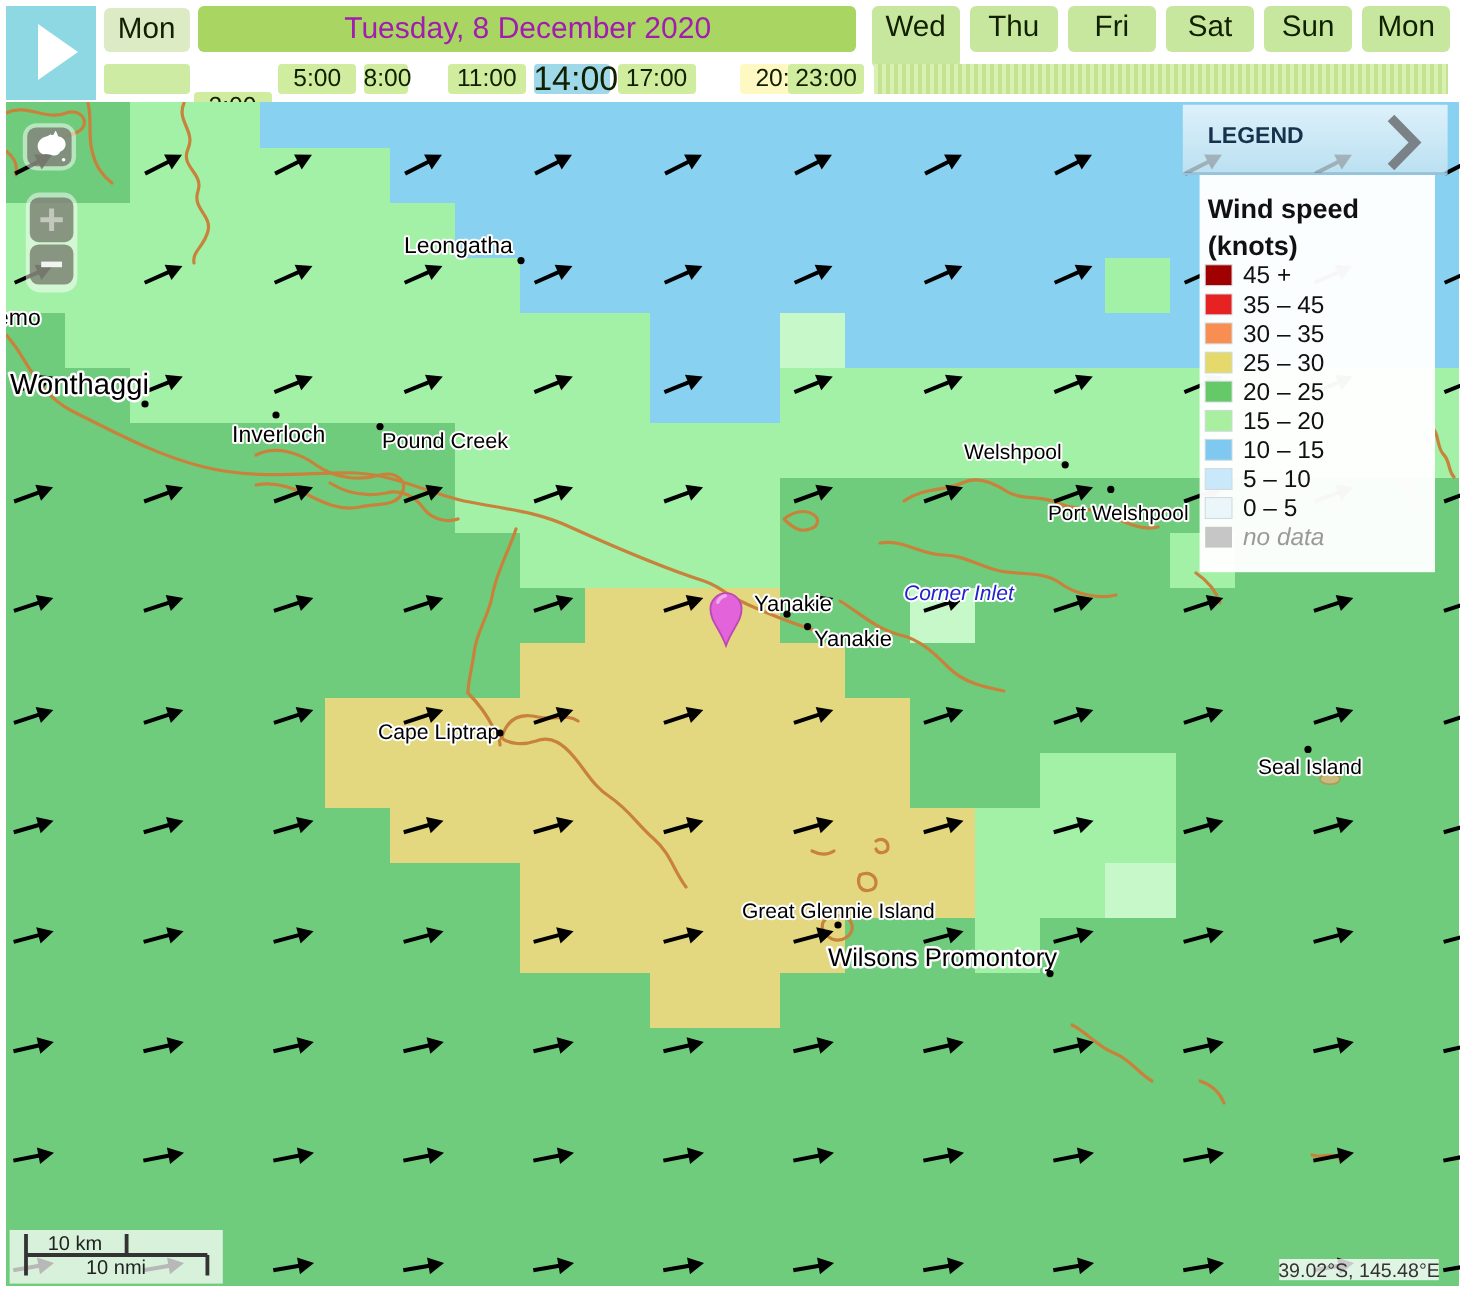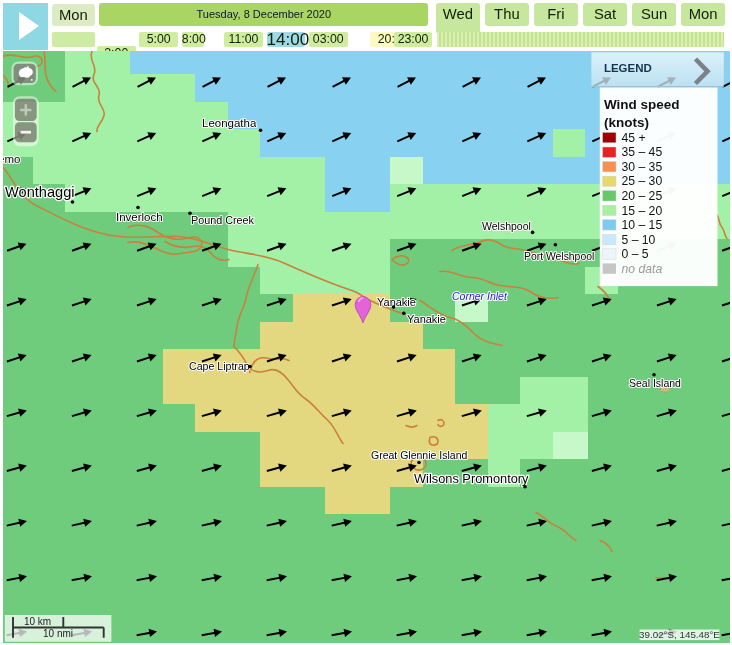--- a/index.html
+++ b/index.html
@@ -4,33 +4,33 @@
  html,body{margin:0;padding:0;background:#fff}
  body{font-family:"Liberation Sans",sans-serif;}
  #page{position:relative;width:732px;height:645px;overflow:hidden;background:#fff}
 </style></head>
 <body>
 <div id="page">
 <div style="position:absolute;left:3px;top:3px;width:45px;height:47px;background:#8ed8e3"></div>
 <div style="position:absolute;left:18.5px;top:12px;width:0;height:0;border-left:20px solid #fff;border-top:14px solid transparent;border-bottom:14px solid transparent"></div>
 <div style="position:absolute;left:51.6px;top:4px;width:43.4px;height:22.4px;background:#dcebc4;border-radius:3px;text-align:center;line-height:22.4px;font-size:14.8px;color:#102000">Mon</div>
 <div style="position:absolute;left:51.6px;top:31.5px;width:43.4px;height:15.8px;background:#cdeba3;border-radius:2px"></div>
-<div style="position:absolute;left:99.2px;top:3.4px;width:329.3px;height:23px;background:#a9d562;border-radius:3px;text-align:center;line-height:23px;font-size:11px;color:#0f172a">Tuesday, 8 December 2020</div>
+<div style="position:absolute;left:99.2px;top:3.4px;width:329.3px;height:23px;background:#a9d562;border-radius:3px;text-align:center;line-height:23px;font-size:15px;color:#a21caf">Tuesday, 8 December 2020</div>
 <div style="position:absolute;left:435.8px;top:3.4px;width:44px;height:31px;background:#c8e79e;border-radius:3px;text-align:center;line-height:23px;font-size:14.8px;color:#102000">Wed</div>
 <div style="position:absolute;left:484.87px;top:3.4px;width:44px;height:23px;background:#c8e79e;border-radius:3px;text-align:center;line-height:23px;font-size:14.8px;color:#102000">Thu</div>
 <div style="position:absolute;left:533.94px;top:3.4px;width:44px;height:23px;background:#c8e79e;border-radius:3px;text-align:center;line-height:23px;font-size:14.8px;color:#102000">Fri</div>
 <div style="position:absolute;left:583.01px;top:3.4px;width:44px;height:23px;background:#c8e79e;border-radius:3px;text-align:center;line-height:23px;font-size:14.8px;color:#102000">Sat</div>
 <div style="position:absolute;left:632.08px;top:3.4px;width:44px;height:23px;background:#c8e79e;border-radius:3px;text-align:center;line-height:23px;font-size:14.8px;color:#102000">Sun</div>
 <div style="position:absolute;left:681.15px;top:3.4px;width:44px;height:23px;background:#c8e79e;border-radius:3px;text-align:center;line-height:23px;font-size:14.8px;color:#102000">Mon</div>
 <div style="position:absolute;left:97.0px;top:46px;width:38.5px;height:15.8px;background:#cfec9f;border-radius:2px;text-align:center;line-height:15.8px;font-size:12.3px;color:#102000">2:00</div>
 <div style="position:absolute;left:139.4px;top:31.5px;width:38.5px;height:15.8px;background:#cfec9f;border-radius:2px;text-align:center;line-height:15.8px;font-size:12.3px;color:#102000">5:00</div>
 <div style="position:absolute;left:181.8px;top:31.5px;width:22px;height:15.8px;background:#cfec9f;border-radius:2px;text-align:center;line-height:15.8px;font-size:12.3px;color:#102000">8:00</div>
 <div style="position:absolute;left:224.2px;top:31.5px;width:38.5px;height:15.8px;background:#cfec9f;border-radius:2px;text-align:center;line-height:15.8px;font-size:12.3px;color:#102000">11:00</div>
 <div style="position:absolute;left:266.6px;top:31.5px;width:38.5px;height:15.8px;background:#9fd8e8;border-radius:2px;text-align:center;line-height:15.8px;font-size:17px;color:#102000">14:00</div>
-<div style="position:absolute;left:309.0px;top:31.5px;width:38.5px;height:15.8px;background:#cfec9f;border-radius:2px;text-align:center;line-height:15.8px;font-size:12.3px;color:#102000">03:00</div>
+<div style="position:absolute;left:309.0px;top:31.5px;width:38.5px;height:15.8px;background:#cfec9f;border-radius:2px;text-align:center;line-height:15.8px;font-size:12.3px;color:#102000">17:00</div>
 <div style="position:absolute;left:370px;top:31.5px;width:38.5px;height:15.8px;background:#fef9c3;border-radius:2px;text-align:right;line-height:15.8px;font-size:12.3px;color:#102000">20:00</div>
 <div style="position:absolute;left:393.8px;top:31.5px;width:38.5px;height:15.8px;background:#cfec9f;border-radius:2px;text-align:center;line-height:15.8px;font-size:12.3px;color:#102000">23:00</div>
 <div style="position:absolute;left:436.5px;top:31.5px;width:287px;height:15.8px;background:repeating-linear-gradient(90deg,#d8f0b0 0,#d8f0b0 2px,#c3e392 2px,#c3e392 4px)"></div>
 <svg style="position:absolute;left:3px;top:50.5px" width="726.5" height="592.5" viewBox="3 50.5 726.5 592.5" font-family="Liberation Sans, sans-serif">
 <defs>
  <g id="arw">
    <rect x="-9.5" y="-1" width="14" height="2" fill="#000"></rect>
    <path d="M3.3,-4.2 L11.2,0 L3.3,4.2 Z" fill="#000"></path>
  </g>
 </defs>

